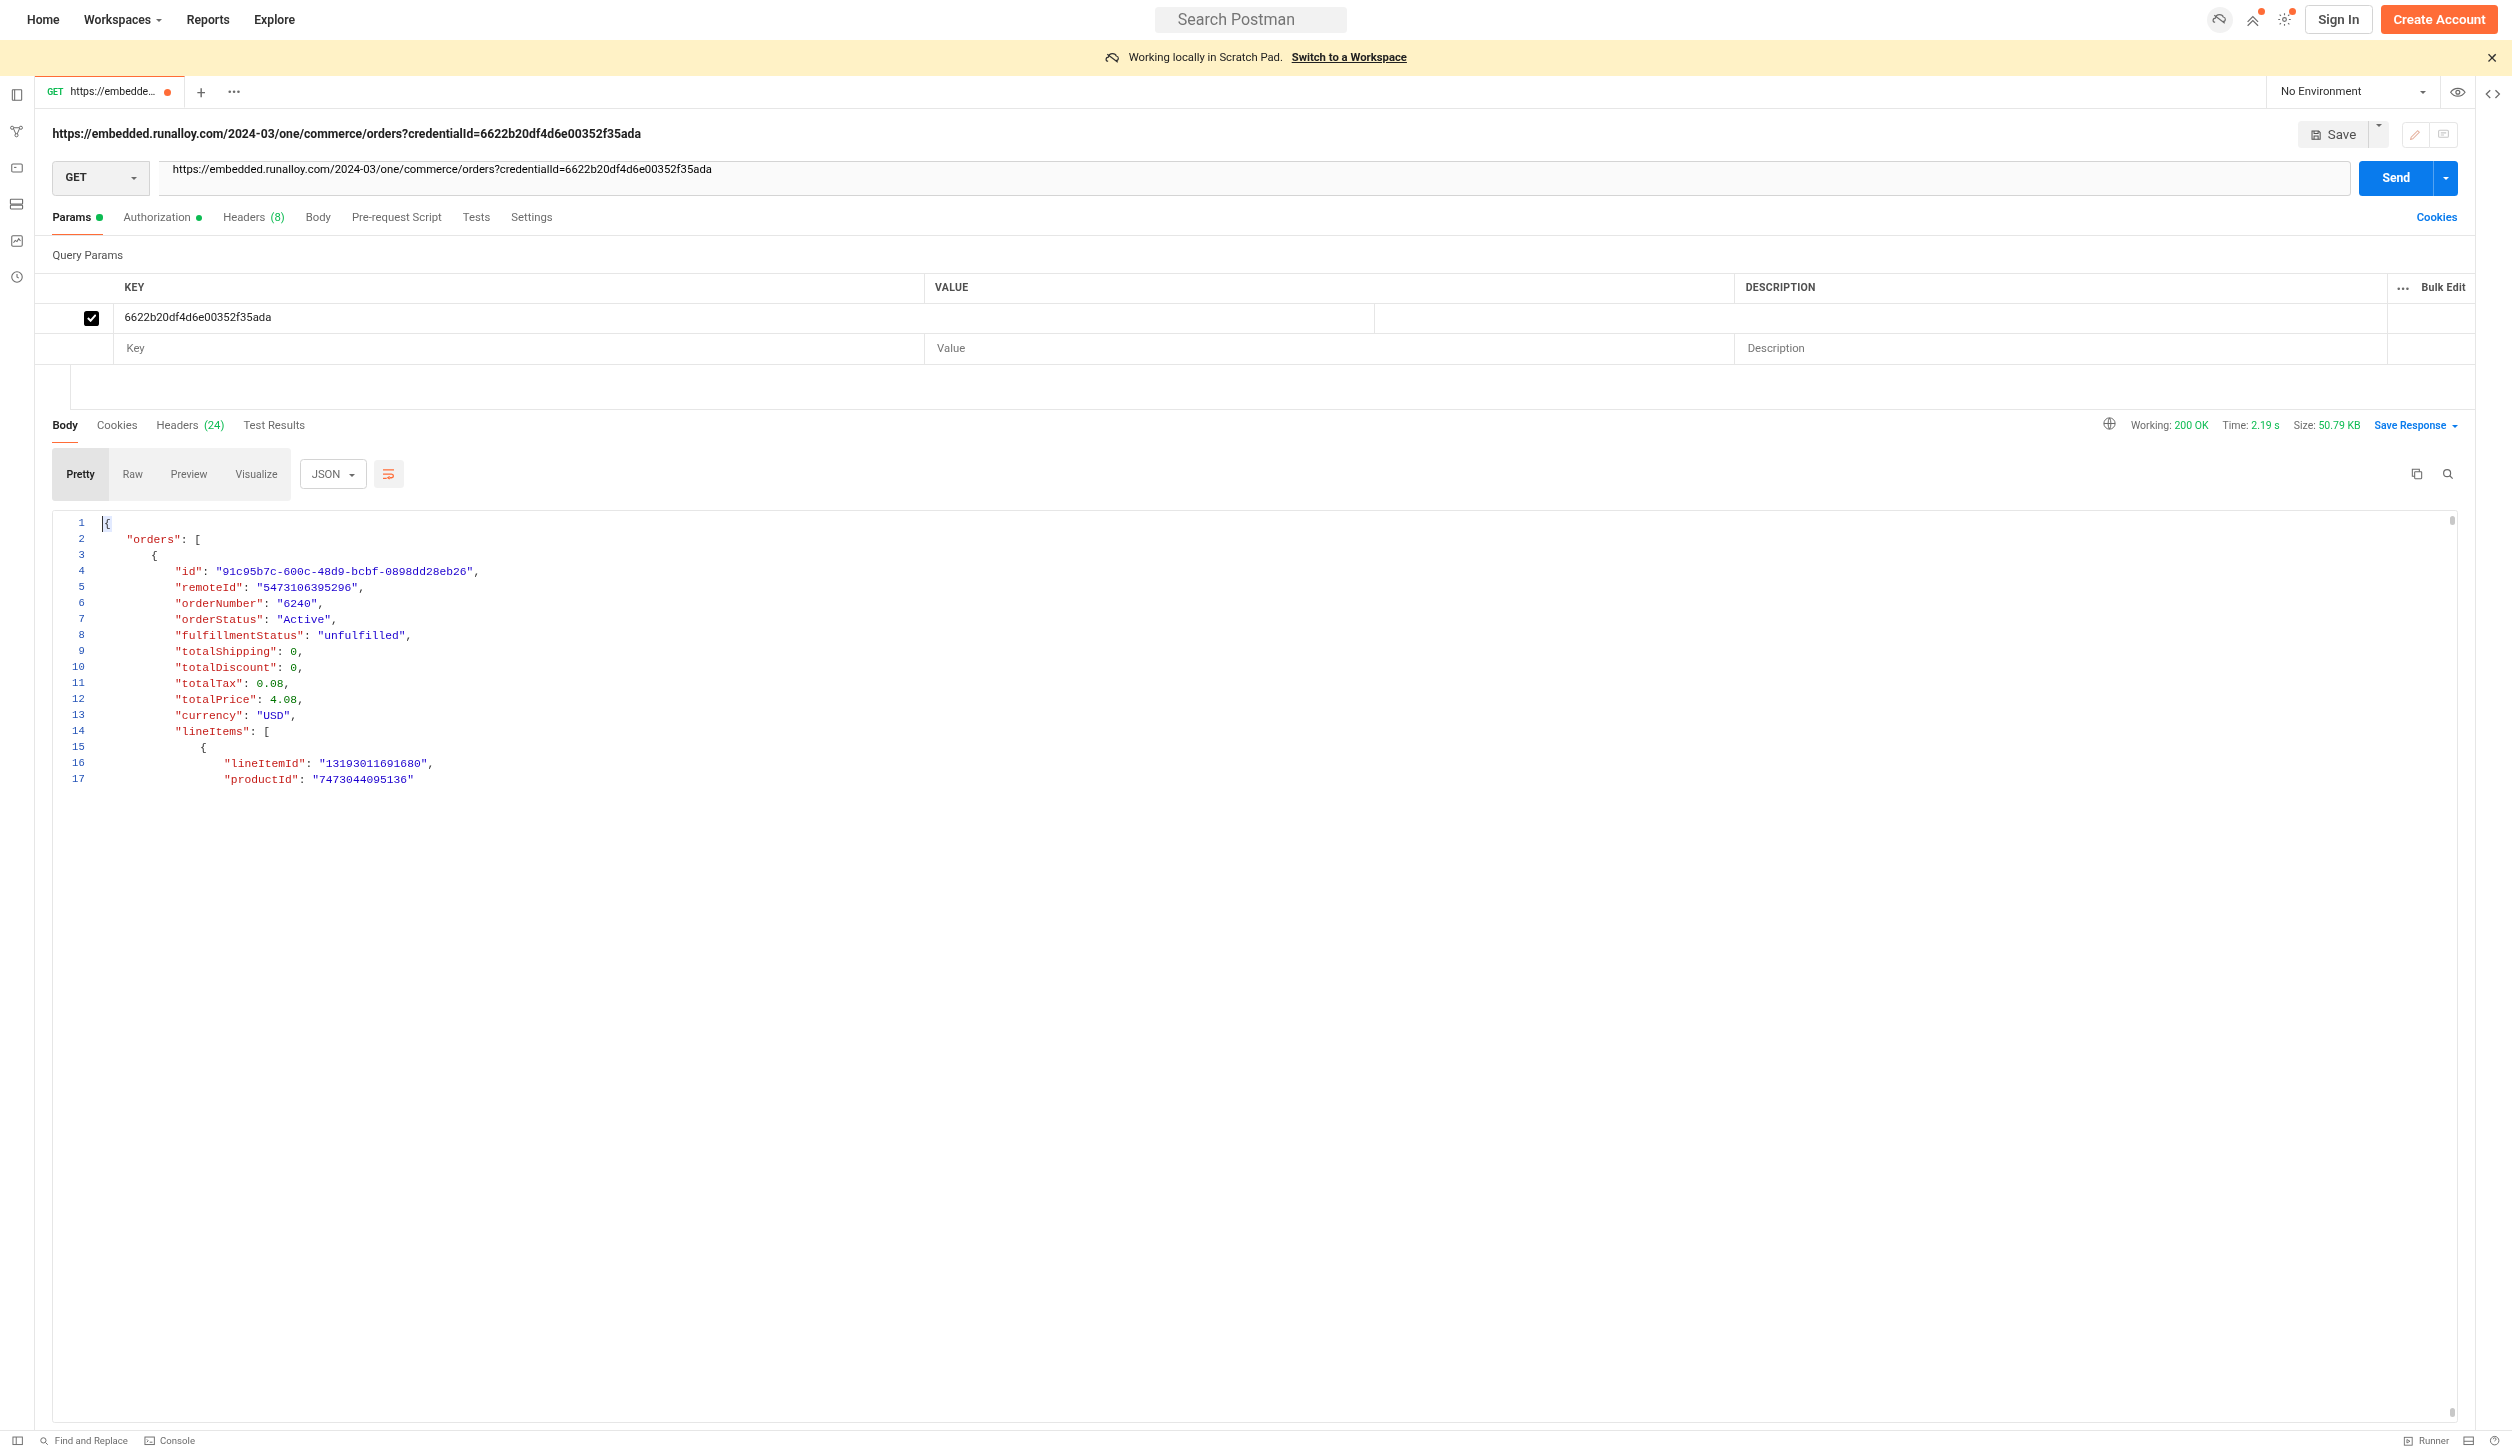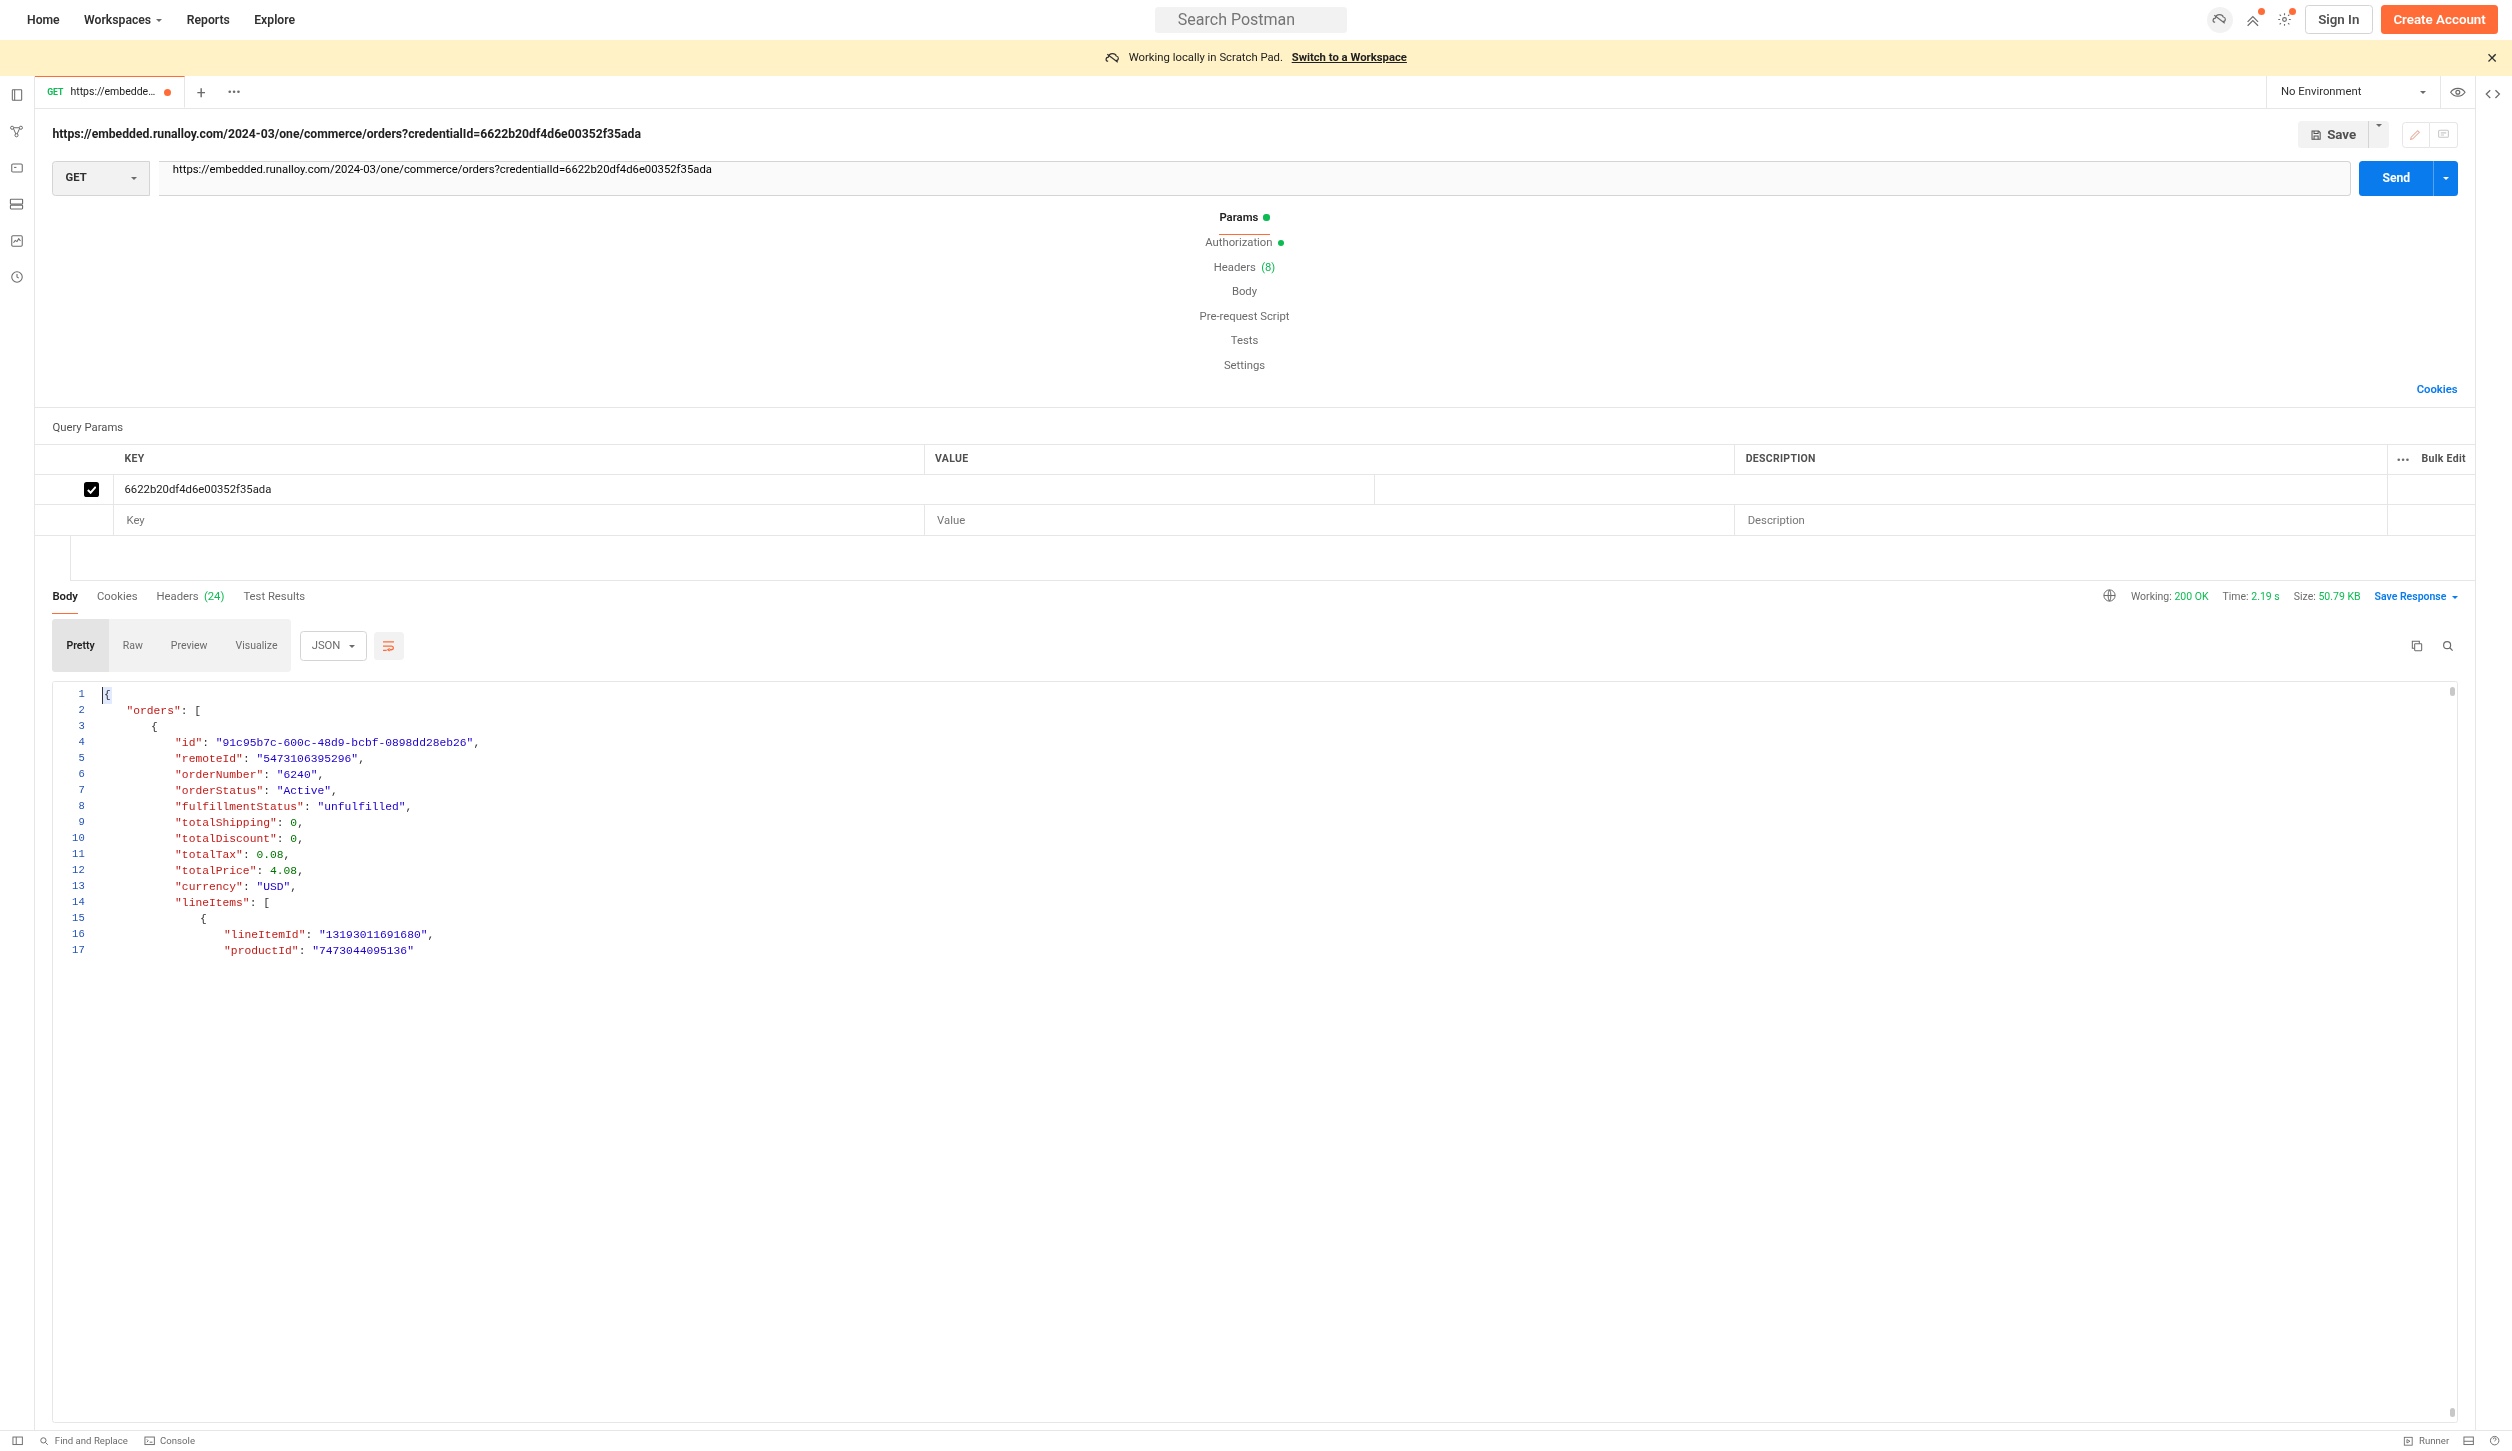--- a/index.html
+++ b/index.html
@@ -58,38 +58,38 @@
   .tab .tab-title{font-size:10.5px;max-width:87px;overflow:hidden;text-overflow:ellipsis;white-space:nowrap}
   .tab .dirty-dot{width:7px;height:7px;border-radius:50%;background:var(--orange)}
   .tab-plus{width:33px;height:100%;display:flex;align-items:center;justify-content:center;color:#6b6b6b;font-size:15.7px}
   .tab-more{width:33px;display:flex;align-items:center;justify-content:center;color:#6b6b6b}
   .env-select{margin-left:auto;display:flex;align-items:center;gap:5.2px;padding:0 14px;border-left:0.9px solid var(--border);height:100%;min-width:174px;color:#303030}
   .env-eye{width:35px;display:flex;align-items:center;justify-content:center;border-left:0.9px solid var(--border);height:100%;color:#6b6b6b}
 
   
   .req-header{display:flex;align-items:center;padding:12.2px 17.4px 12.2px 17.4px;}
   .req-title{font-size:12.2px;font-weight:700;flex:1;overflow:hidden;text-overflow:ellipsis;white-space:nowrap}
-  .save-btn{background:var(--bg-grey);border-radius:3.5px 0 0 3.5px;padding:6.1px 12.2px;display:flex;align-items:center;gap:5.2px;font-weight:700;color:#505050}
+  .save-btn{background:var(--bg-grey);border-radius:3.5px 0 0 3.5px;padding:6.1px 12.2px;display:flex;align-items:center;gap:5.2px;font-weight:400;color:#505050}
   .save-caret{background:var(--bg-grey);border-left:0.9px solid var(--border-strong);padding:6.1px 7px;border-radius:0 3.5px 3.5px 0}
   .ghost-btn{width:28px;height:26px;border:0.9px solid var(--border);border-radius:3.5px;margin-left:12.2px;display:flex;align-items:center;justify-content:center}
   .ghost-pair{display:flex;margin-left:12.2px}
   .ghost-pair .ghost-btn{margin-left:0;border-radius:3.5px 0 0 3.5px}
   .ghost-pair .ghost-btn+ .ghost-btn{border-radius:0 3.5px 3.5px 0;border-left:none}
 
   
   .urlrow{display:flex;padding:0 17.4px 14px 17.4px;gap:8.7px}
   .method-sel{display:flex;align-items:center;gap:44px;background:var(--bg-grey);border:0.9px solid var(--border-strong);border-radius:3.5px 0 0 3.5px;padding:0 12.2px;height:35px;border-right:0.9px solid var(--border-strong);font-weight:700;color:#303030}
   .url-input{flex:1;border:0.9px solid var(--border-strong);border-left:none;border-radius:0 3.5px 3.5px 0;height:35px;padding:0 12.2px;background:#fafafa}
   .url-input input{width:100%;font-size:11.3px}
   .send-btn{background:var(--blue);color:#fff;font-weight:700;font-size:12.2px;border-radius:3.5px 0 0 3.5px;padding:0 23px;height:35px;display:flex;align-items:center}
   .send-caret{background:var(--blue);color:#fff;border-left:0.9px solid rgba(255,255,255,.3);height:35px;width:24.4px;display:flex;align-items:center;justify-content:center;border-radius:0 3.5px 3.5px 0}
   .send-group{display:flex}
 
   
-  .req-tabs{display:flex;align-items:center;padding:0 17.4px;border-bottom:0.9px solid var(--border);flex-direction:column;}
+  .req-tabs{display:flex;align-items:center;padding:0 17.4px;border-bottom:0.9px solid var(--border);}
   .req-tab{padding:0 0 8.7px 0;margin-right:21px;font-size:11.3px;color:var(--txt-muted);display:flex;align-items:center;gap:5.2px}
   .req-tab.active{color:var(--txt);border-bottom:1.7px solid var(--orange);font-weight:600}
   .req-tab .dot{width:6.1px;height:6.1px;border-radius:50%;background:var(--green)}
   .req-tab .count{color:var(--green)}
   .cookies-link{margin-left:auto;color:var(--blue);font-weight:600;padding-bottom:8.7px}
 
   .qp-title{padding:12.2px 17.4px 8.7px 17.4px;font-size:11.3px;font-weight:400;color:#505050}
 
   
   .params-table{border-top:0.9px solid var(--border);border-bottom:0.9px solid var(--border);margin:0 0 0 0;}

